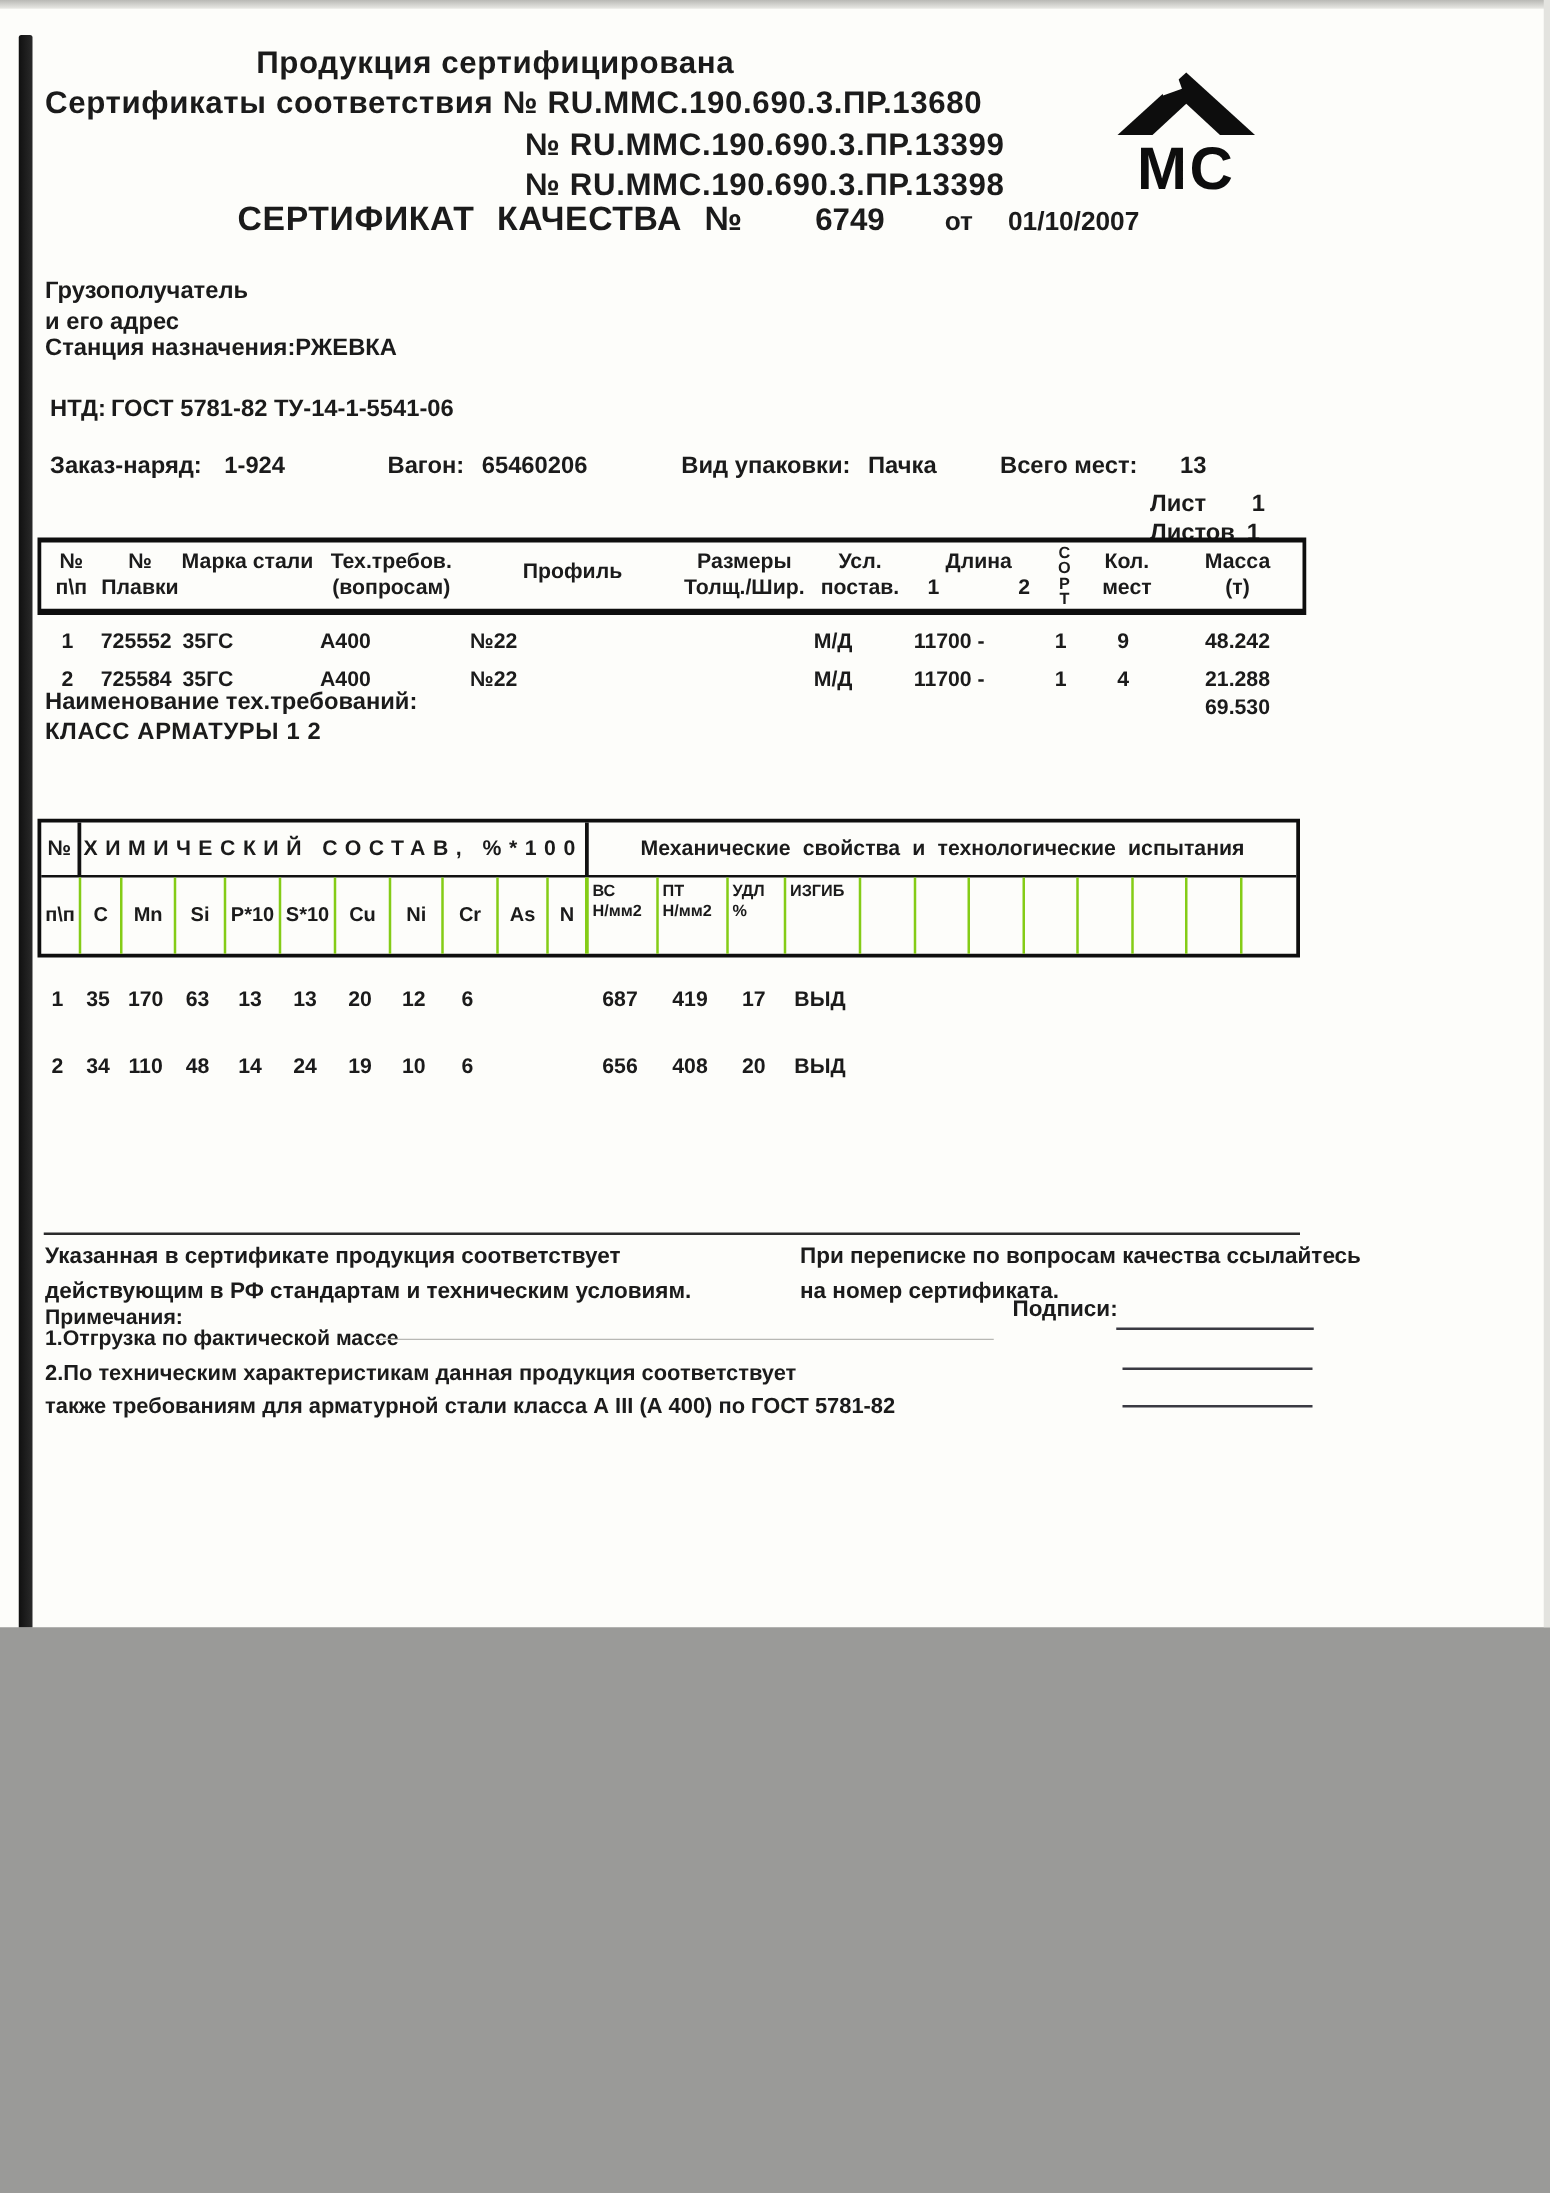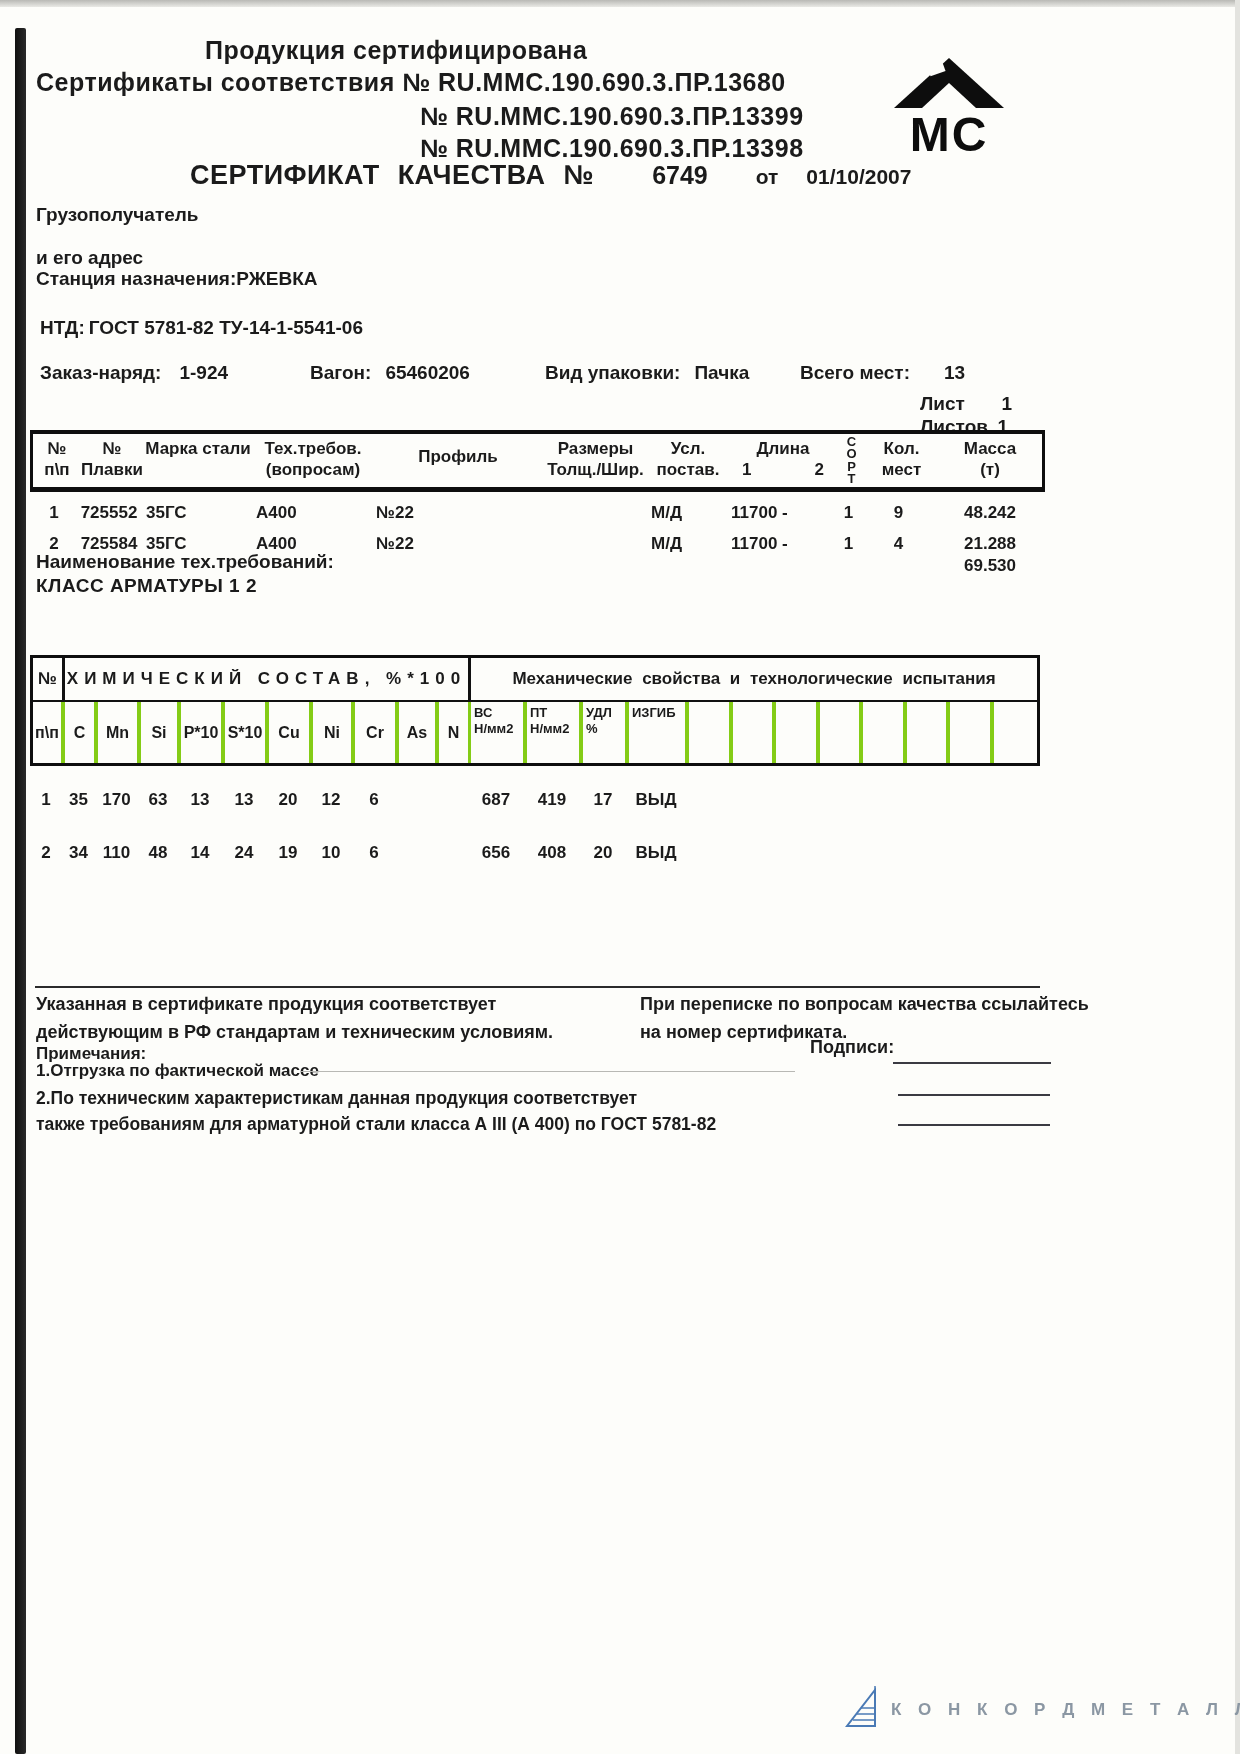--- a/index.html
+++ b/index.html
@@ -1,18 +1,18 @@
 <!DOCTYPE html>
 <html><head>
 <meta charset="utf-8">
 <style>
   * { margin:0; padding:0; box-sizing:border-box; }
   html,body { background:#9a9a98; }
   .page {
-    position:relative; width:1240px; height:1754px; margin:0 auto;
+    position:relative; width:1240px; height:1302px; margin:0 auto;
     background:#fdfdfa; overflow:hidden;
     font-family:"Liberation Sans", sans-serif;
     color:#1b1b1b; font-weight:700;
   }
   .abs { position:absolute; }
 
   
   .scan-top { left:0; top:0; width:1240px; height:7px;
     background:linear-gradient(to bottom,#b9b9b5,#e9e9e5); }
   .scan-left-bar { left:15px; top:28px; width:11px; height:1726px;
@@ -28,21 +28,21 @@
   #titleRow { left:190px; top:160px; display:flex; align-items:baseline; white-space:nowrap; }
   #titleRow .t-main { font-size:27px; word-spacing:10px; letter-spacing:0.5px; }
   #titleRow .t-num  { font-size:25px; margin-left:58px; }
   #titleRow .t-ot   { font-size:21px; margin-left:48px; }
   #titleRow .t-date { font-size:21px; margin-left:28px; }
 
   .pair { display:flex; white-space:nowrap; }
   .lab { font-size:19px; }
   .val { font-size:19px; }
   #shipRow   { left:36px; top:192px; } #shipRow .val { margin-left:8px; font-size:20px; }
-  #consignee { left:36px; top:204px; }
+  #consignee { left:36px; top:222px; }
   #consAddr  { left:36px; top:247px; }
   #stationRow{ left:36px; top:268px; }
   #productRow{ left:36px; top:294px; } #productRow .val { margin-left:12px; }
   #ntdRow    { left:40px; top:317px; } #ntdRow .val { margin-left:4px; }
 
   #orderItem1 { left:40px;  top:362px; } 
   #orderItem2 { left:310px; top:362px; }
   #orderItem3 { left:545px; top:362px; }
   #orderItem4 { left:800px; top:362px; }
   .order .val { margin-left:14px; }
@@ -71,21 +71,21 @@
   
   #chemBox { left:30px; top:655px; width:1010px; border:3px solid #0e0e0e; }
   .ch-row1 { display:grid; grid-template-columns:32px 406px 1fr; height:42px; }
   .ch-corner { border-right:3px solid #111; display:flex; align-items:center; justify-content:center; font-size:17px; }
   .ch-title-chem { border-right:3px solid #111; display:flex; align-items:center; justify-content:center;
     font-size:17px; letter-spacing:6px; white-space:nowrap; }
   .ch-title-mech { display:flex; align-items:center; justify-content:center; font-size:17px; word-spacing:5px; white-space:nowrap; }
   .chgrid { display:grid;
     grid-template-columns:32px 33px 43px 40px 44px 44px 44px 42px 44px 40px 32px 56px 56px 46px 60px repeat(8,1fr); }
   .ch-row2 { border-top:2px solid #111; height:63px; }
-  .ch-cell { border-right:4px solid #84cc16; display:flex; align-items:center; justify-content:center;
+  .ch-cell { border-right:2px solid #84cc16; display:flex; align-items:center; justify-content:center;
     font-size:16px; text-align:center; }
   .ch-cell.thick { border-right-width:3px; }
   .ch-cell.mech { align-items:flex-start; justify-content:flex-start; padding:3px 2px 0 3px;
     font-size:13px; line-height:1.2; white-space:pre-line; text-align:left; }
   .ch-cell.blank { font-size:13px; }
   #chemRows { left:30px; top:786px; width:1010px; }
   .chv-row { height:28px; align-items:center; font-size:17px; }
   .chv-row + .chv-row { margin-top:25px; }
   .chv { text-align:center; }
 

